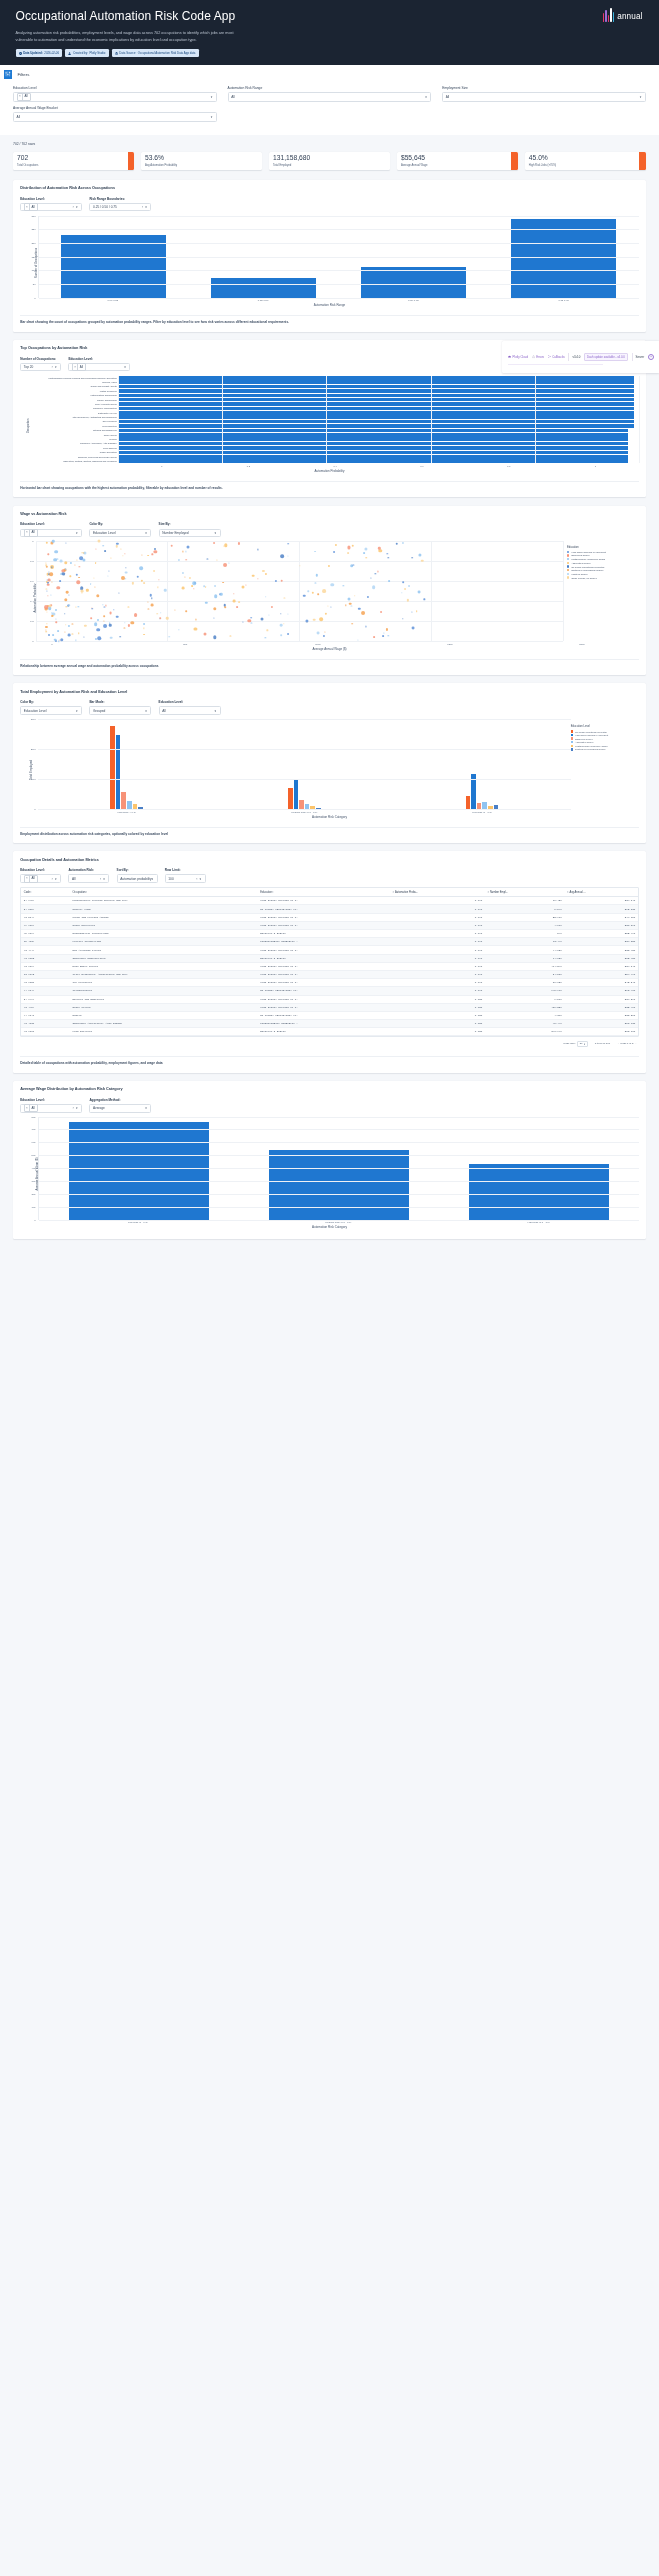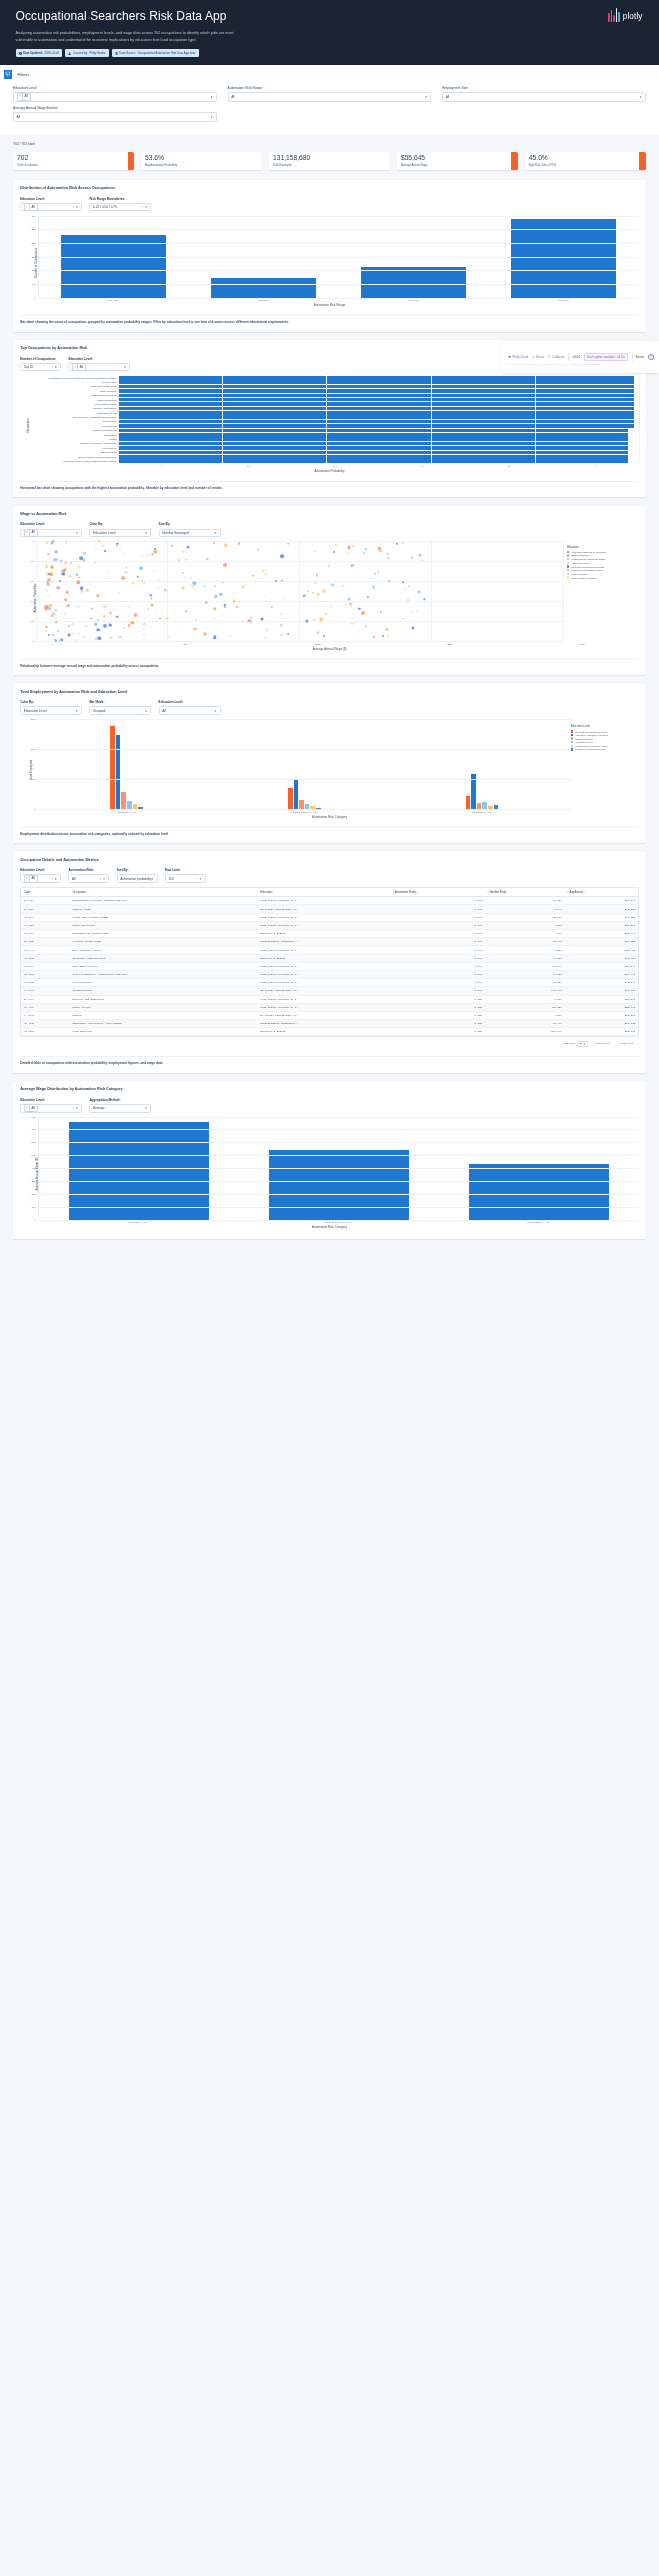--- a/index.html
+++ b/index.html
@@ -276,21 +276,21 @@
     display:flex; align-items:center; justify-content:center; font-size:3.1px;
   }
   .devbar .underline { position:absolute; left:6.2px; right:56px; bottom:8.8px; height:0.5px; background:#efeaf8; }
 
   .spacer { height:7.2px; }
 </style>
 </head>
 <body>
 
 <div class="header">
-  <h1>Occupational Searchers Risk Data App</h1>
+  <h1>Occupational Automation Risk Code App</h1>
   <p class="subtitle">Analyzing automation risk probabilities, employment levels, and wage data across 702 occupations to identify which jobs are most vulnerable to automation and understand the economic implications by education level and occupation type.</p>
   <div class="badges">
     <div class="badge">
       <span class="bicon">
         <svg viewBox="0 0 16 16" width="3.1" height="3.1">
             <path fill="#17477e" d="M8 0 1 3v5c0 4 3 6.7 7 8 4-1.3 7-4 7-8V3z"></path>
             <path fill="#d8e7f8" d="m6.8 10.4-2.3-2.3 1-1 1.3 1.3 3.2-3.2 1 1z"></path>
           </svg>
       </span>
       <b>Data Updated:</b>
@@ -319,21 +319,21 @@
     </div>
   </div>
   <div class="logo">
     <span class="logo-bars">
       <i style="height:8.2px;background:#e8336d"></i>
       <i style="height:11.3px;background:#9b6bd8"></i>
       <i style="height:6.2px;background:#e8336d"></i>
       <i style="height:13.4px;background:#ffffff"></i>
       <i style="height:9.8px;background:#3bb6e0"></i>
     </span>
-    <span class="logo-text">plotly</span>
+    <span class="logo-text">annual</span>
   </div>
 </div>
 
 <div class="devbar">
   <span class="it">
     <svg width="3.1" height="3.1" viewBox="0 0 16 16">
         <path fill="#8b63c9" d="M12.5 7A4.5 4.5 0 0 0 4 6.2 3.4 3.4 0 0 0 3.4 13h9a3 3 0 0 0 .1-6z"></path>
       </svg>
     <span>Plotly Cloud</span>
   </span>

